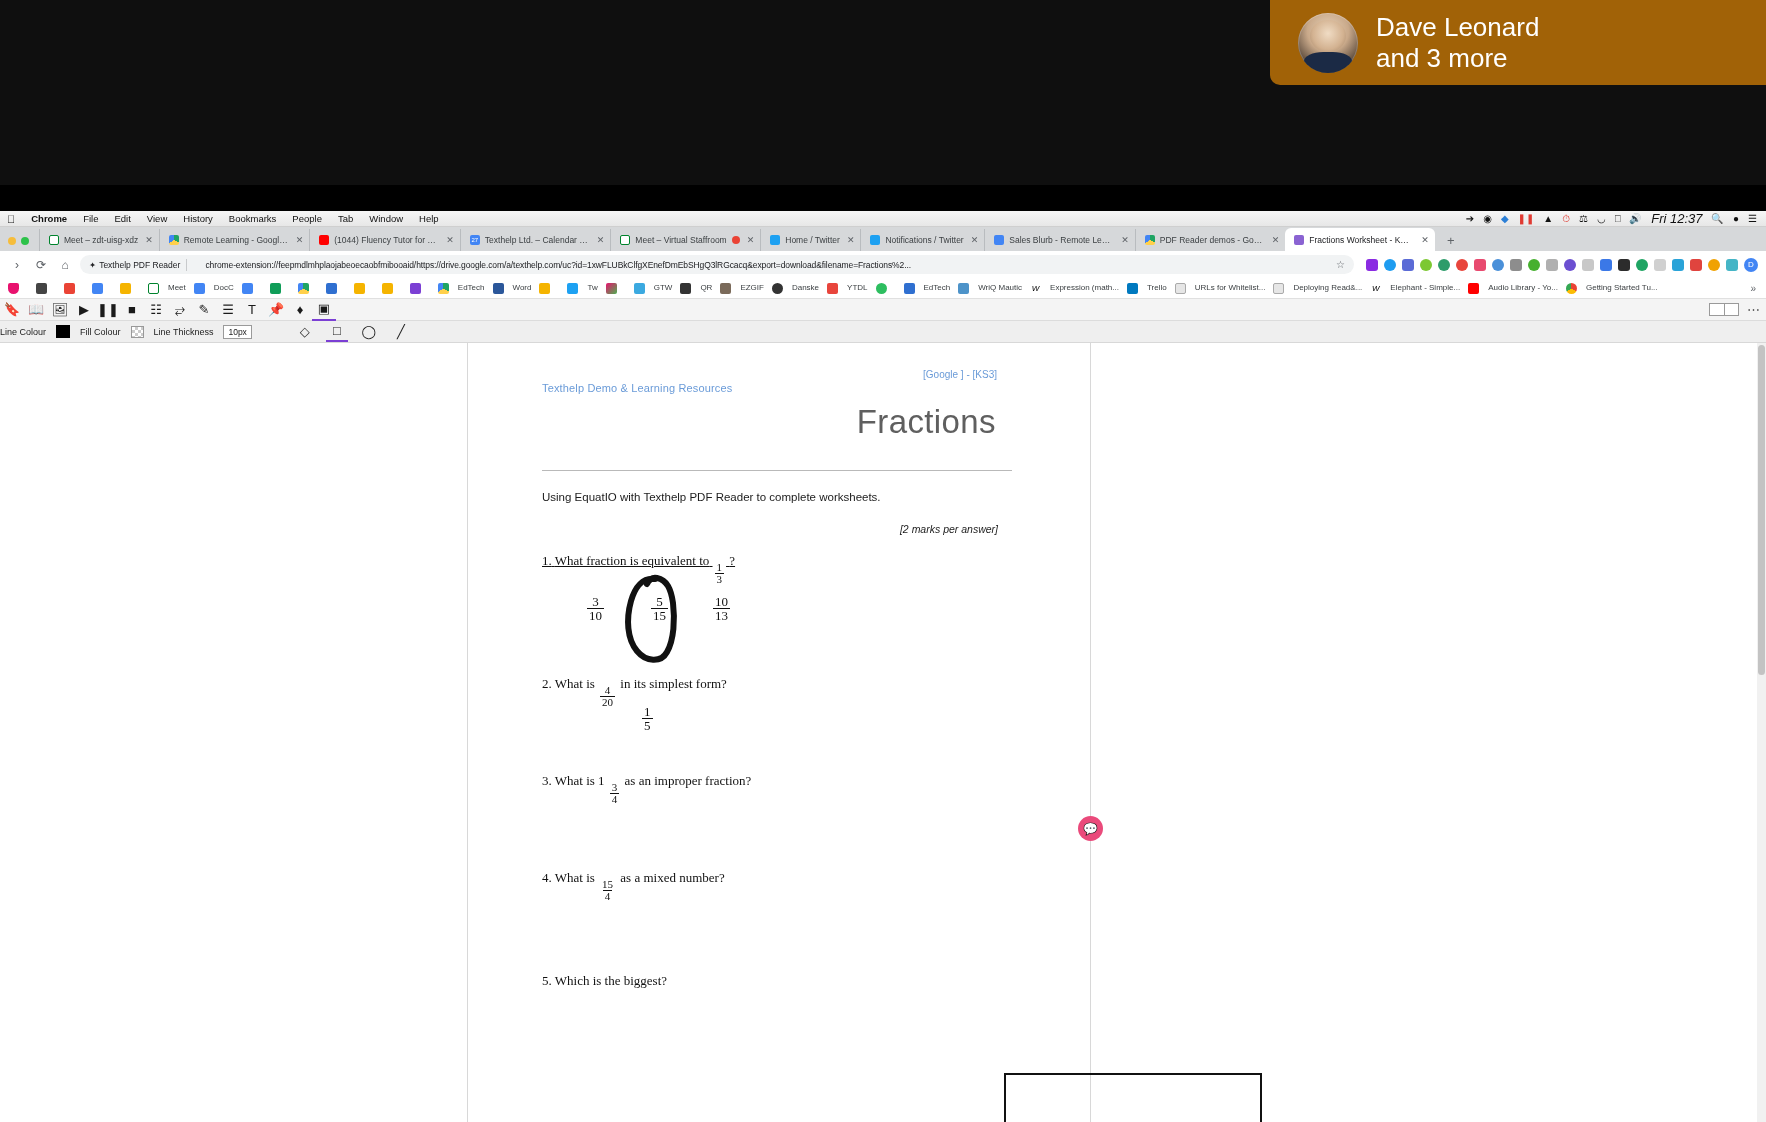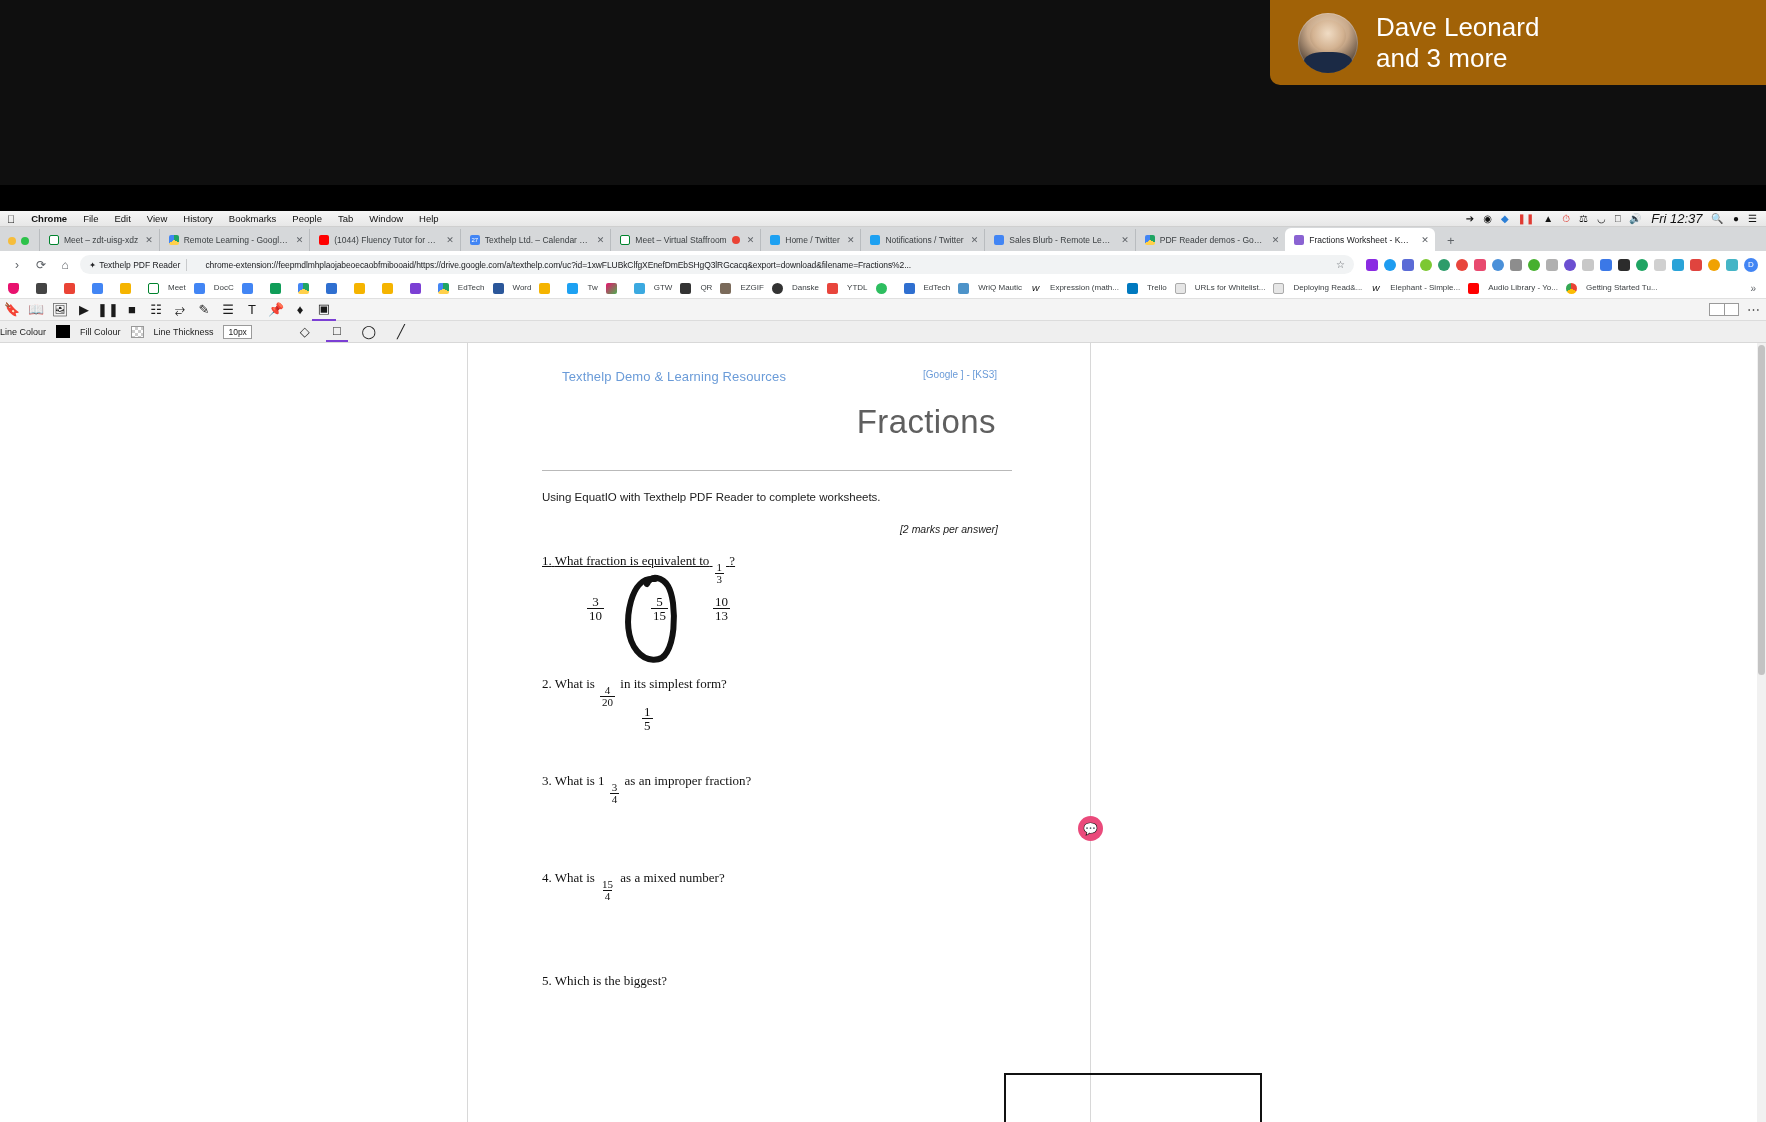--- a/index.html
+++ b/index.html
@@ -158,21 +158,21 @@
   .shape-ico { width:22px; height:20px; display:flex; align-items:center; justify-content:center; font-size:13px; color:#222; }
   .shape-ico.sel { border-bottom:2px solid #7b3fd4; }
 
   
   .viewer { position:relative; height:792px; background:#ffffff; overflow:hidden; }
   .viewer-bg-left { position:absolute; left:0; top:0; width:468px; height:100%; background:#fff; }
   .page {
     position:absolute; left:468px; top:0; width:622px; height:100%;
     background:#fff; box-shadow: 0 0 0 1px #d8d8d8;
   }
-  .doc-hdr { position:absolute; left:74px; top:26px; font-size:13px; color:#6a9bd8; letter-spacing:.15px;margin-left:20px; }
+  .doc-hdr { position:absolute; left:74px; top:39px; font-size:11px; color:#6a9bd8; letter-spacing:.15px; }
   .doc-hdr-r { position:absolute; right:93px; top:26px; font-size:10px; color:#6a9bd8; }
   .doc-title {
     position:absolute; right:94px; top:60px; font-size:33px; color:#5f5f5f;
     font-weight:300; letter-spacing:.4px;
   }
   .doc-rule { position:absolute; left:74px; top:127px; width:470px; height:1px; background:#b9b9b9; }
   .doc-sub { position:absolute; left:74px; top:148px; font-size:11.5px; color:#1c1c1c; }
   .doc-marks { position:absolute; right:92px; top:180px; font-size:10.5px; font-style:italic; color:#1c1c1c; }
 
   .q { position:absolute; font-family:"Liberation Serif", serif; font-size:13px; color:#111; white-space:nowrap; }

